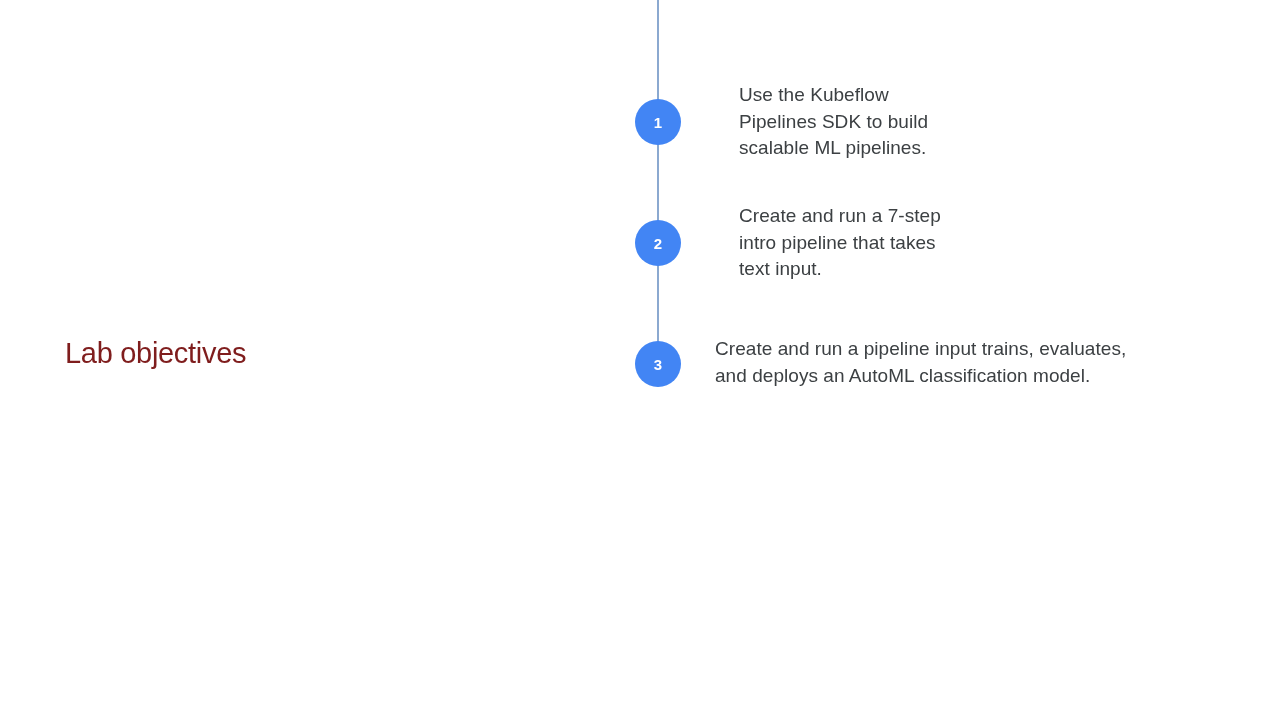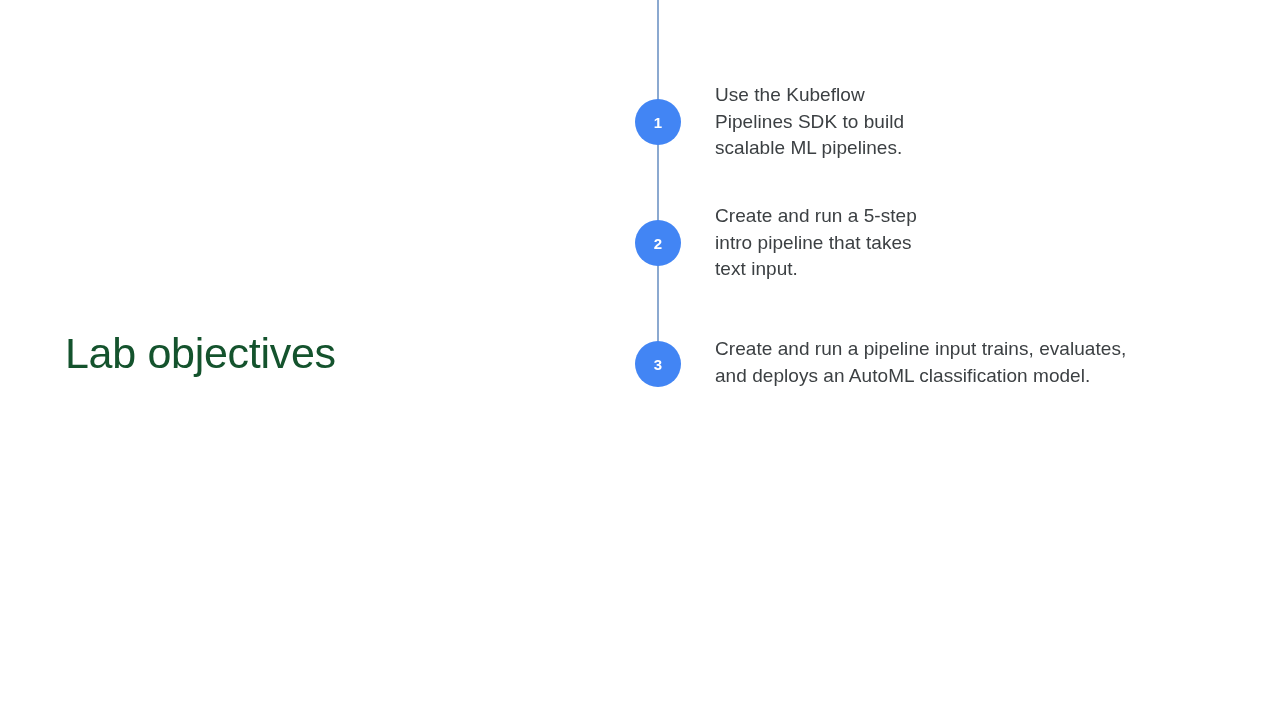--- a/index.html
+++ b/index.html
@@ -22,25 +22,25 @@
     inset: 0;
     background: #ffffff;
   }
 
   
   .slide-title {
     position: absolute;
     left: 65px;
     top: 325px;
     width: 520px;
-    font-size: 43px;
+    font-size: 29px;
     line-height: 56px;
     font-weight: 400;
     letter-spacing: -0.3px;
-    color: #14532d;
+    color: #7f1d1d;
     white-space: nowrap;
   }
 
   
   .timeline {
     position: absolute;
     left: 600px;
     top: 0;
     width: 640px;
     height: 720px;
@@ -91,42 +91,42 @@
     position: absolute;
     left: 115px;       
     font-size: 19px;
     line-height: 26.5px;
     font-weight: 400;
     color: #3c4043;
     letter-spacing: 0.05px;
   }
 
   .item-1 .step-text,
-  .item-2 .step-text { top: 0; width: 230px; }
+  .item-2 .step-text { top: 0; width: 230px; margin-left: 24px; }
   .item-3 .step-text { top: 0; width: 440px; }
 </style>
 </head>
 <body>
 
 <div class="slide">
 
   <h1 class="slide-title">Lab objectives</h1>
 
   <div class="timeline">
 
     <div class="timeline-axis"></div>
 
     <div class="timeline-item item-1">
       <div class="step-marker">1</div>
       <div class="step-text">Use the Kubeflow Pipelines SDK to build scalable ML pipelines.</div>
     </div>
 
     <div class="timeline-item item-2">
       <div class="step-marker">2</div>
-      <div class="step-text">Create and run a 5-step intro pipeline that takes text input.</div>
+      <div class="step-text">Create and run a 7-step intro pipeline that takes text input.</div>
     </div>
 
     <div class="timeline-item item-3">
       <div class="step-marker">3</div>
       <div class="step-text">Create and run a pipeline input trains, evaluates, and deploys an AutoML classification model.</div>
     </div>
 
   </div>
 </div>
 

